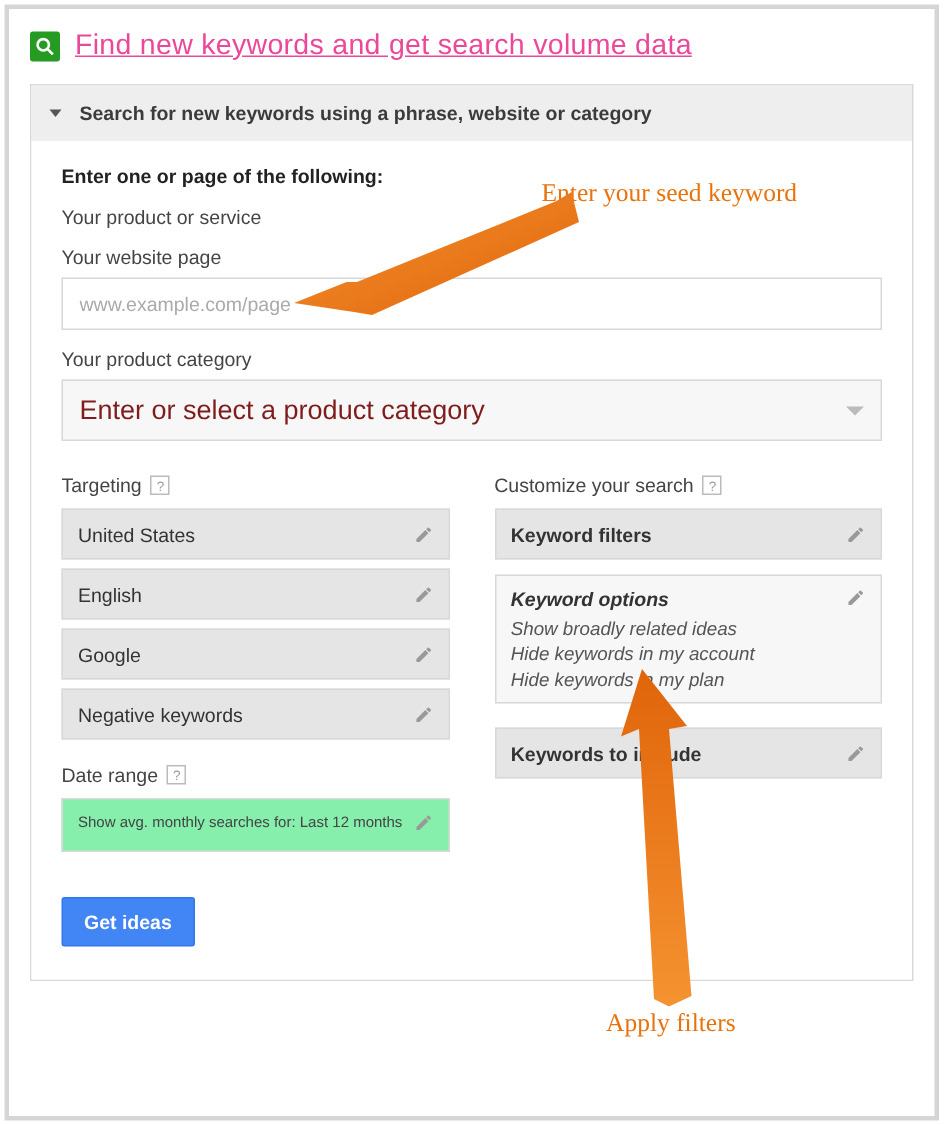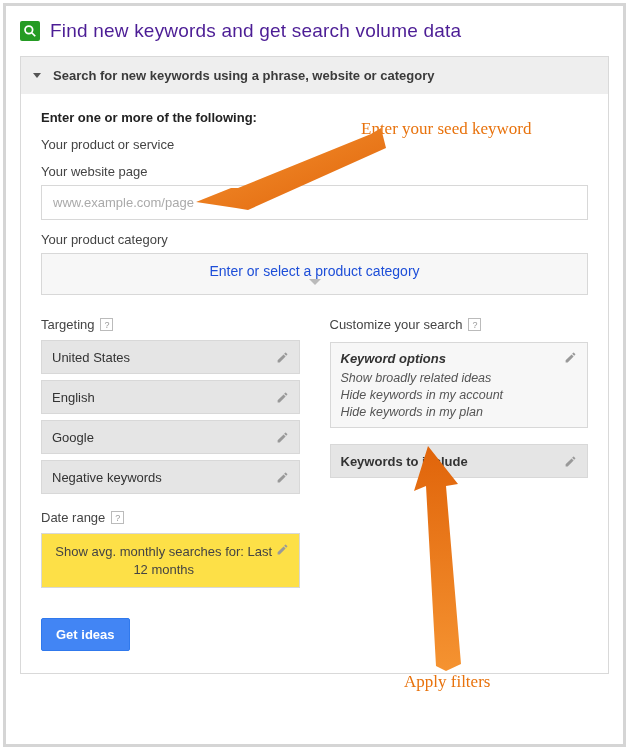--- a/index.html
+++ b/index.html
@@ -32,23 +32,24 @@
     width: 20px; height: 20px;
     background: #259b24;
     display: flex;
     align-items: center;
     justify-content: center;
     border-radius: 2px;
     flex-shrink: 0;
   }
   .header-icon svg { display:block; }
   .header-title {
-    color: #4c1d95;
+    color: #ec4899;
     font-size: 19px;
     letter-spacing: .2px;
+    text-decoration: underline;
   }
   .accordion {
     margin: 6px 14px 0 14px;
     border: 1px solid #d9d9d9;
   }
   .accordion-head {
     background: #eee;
     padding: 11px 12px;
     font-size: 13px;
     font-weight: bold;
@@ -88,28 +89,27 @@
     font-size: 13px;
     font-family: inherit;
     color: #222;
     background: #fff;
   }
   .txt-input::placeholder { color: #aaa; }
   .select-mock {
     width: 100%;
     border: 1px solid #d8d8d8;
     padding: 9px 11px;
-    font-size: 14px;
-    color: #1d4ed8;
+    font-size: 18px;
+    color: #7f1d1d;
     background: #f7f7f7;
     display: flex;
     justify-content: space-between;
     align-items: center;
     cursor: pointer;
-    flex-direction: column;
   }
   .select-caret {
     width: 0; height: 0;
     border-left: 6px solid transparent;
     border-right: 6px solid transparent;
     border-top: 6px solid #bbb;
   }
   .two-col {
     display: flex;
     gap: 30px;
@@ -156,22 +156,22 @@
   .opt-row .pencil svg { display:block; }
   .opt-lines { display: flex; flex-direction: column; gap: 3px; font-style: italic; }
   .opt-lines .bold { font-weight: bold; margin-bottom: 2px;}
   .opt-lines .sub { color: #555; font-size: 12.5px; }
   .date-box {
     border: 1px solid #d8d8d8;
     padding: 9px 10px;
     display: flex;
     justify-content: space-between;
     align-items: flex-start;
-    background: #fde047;
-    font-size: 13px;
+    background: #86efac;
+    font-size: 10px;
     color: #444;
     cursor: pointer;
     text-align: center;
   }
   .date-box .txt { line-height: 1.35; }
   .btn-primary {
     background: #4285f4;
     color: #ffffff;
     border: 1px solid #3079ed;
     font-size: 13px;
@@ -210,21 +210,21 @@
     <span class="header-title">Find new keywords and get search volume data</span>
   </div>
 
   <div class="accordion">
     <div class="accordion-head">
       <span class="caret-down"></span>
       <span>Search for new keywords using a phrase, website or category</span>
     </div>
     <div class="accordion-body">
 
-      <div class="section-title">Enter one or more of the following:</div>
+      <div class="section-title">Enter one or page of the following:</div>
 
       <div class="field-label">Your product or service</div>
 
       <div class="field-label">Your website page</div>
       <input type="text" class="txt-input" placeholder="www.example.com/page" style="">
 
       <div class="field-label">Your product category</div>
       <div class="select-mock">
         <span>Enter or select a product category</span>
         <span class="select-caret"></span>
@@ -285,20 +285,28 @@
           </div>
 
         </div>
 
         <div class="col">
           <div class="group-label">
             <span>Customize your search</span>
             <span class="help-q">?</span>
           </div>
 
+          <div class="opt-row">
+            <span style="font-weight:bold">Keyword filters</span>
+            <span class="pencil">
+              <svg width="13" height="13" viewBox="0 0 24 24" fill="#999">
+                  <path d="M3 17.25V21h3.75l11-11-3.75-3.75-11 11zM20.7 7.04a1 1 0 0 0 0-1.41l-2.34-2.34a1 1 0 0 0-1.41 0L15 5.24l3.75 3.75 1.95-1.95z"></path>
+                </svg>
+            </span>
+          </div>
 
           <div class="opt-row multi" style="margin-top:10px">
             <div class="opt-lines">
               <span class="bold">Keyword options</span>
               <span class="sub">Show broadly related ideas</span>
               <span class="sub">Hide keywords in my account</span>
               <span class="sub">Hide keywords in my plan</span>
             </div>
             <span class="pencil">
               <svg width="13" height="13" viewBox="0 0 24 24" fill="#999">

